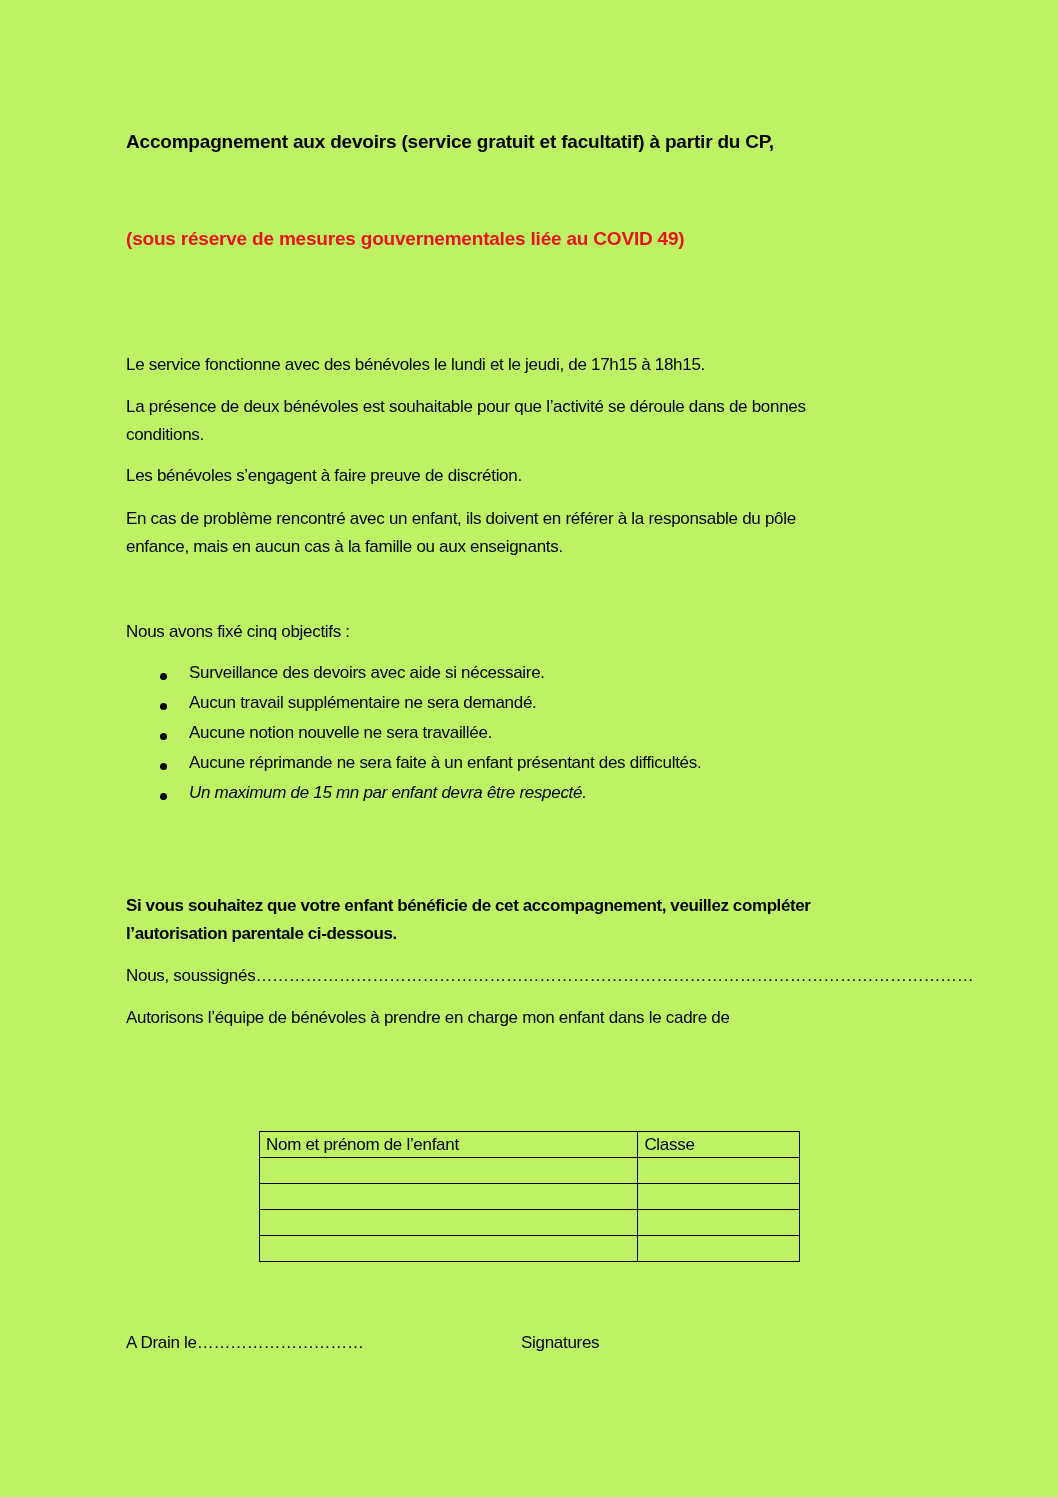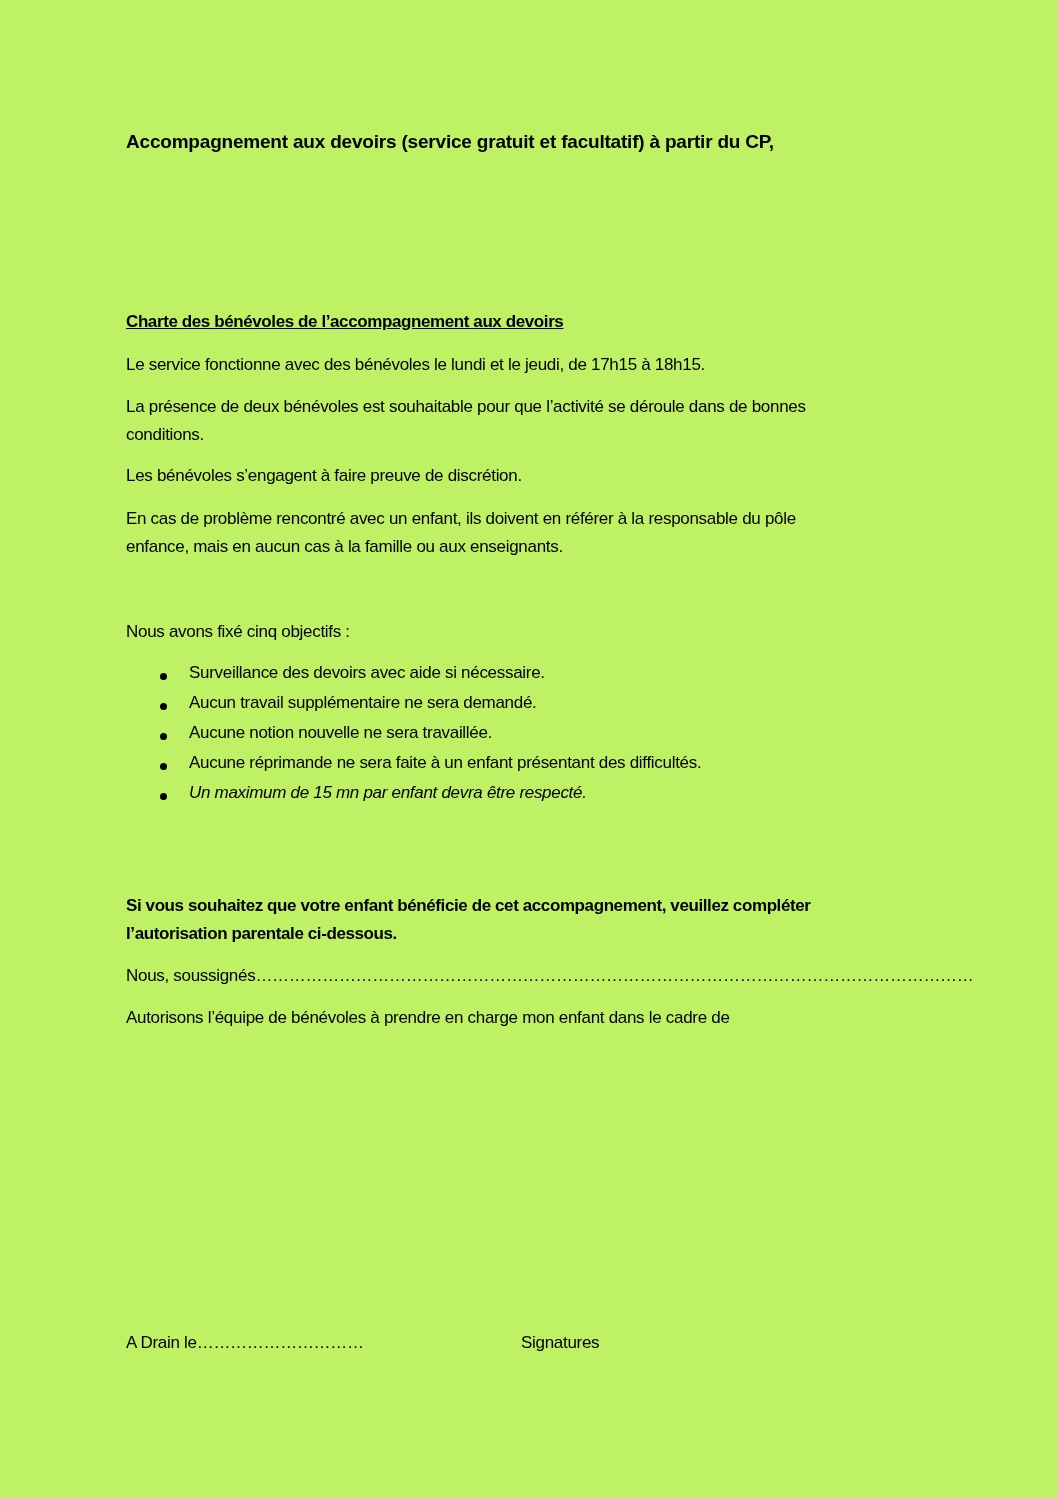--- a/index.html
+++ b/index.html
@@ -69,22 +69,22 @@
     }
     table.enfants th.col1 { width: 364px; }
     table.enfants th.col2 { width: 148px; }
   </style>
 </head>
 <body>
 
 <div class="page">
 
   <div class="abs title" style="left:126px; top:131px;">Accompagnement aux devoirs (service gratuit et facultatif) à partir du CP,</div>
+  <div class="abs title red" style="left:126px; top:228px;">(sous réserve de mesures gouvernementales liée au COVID 49)</div>
 
-  <div class="abs heading-u" style="left:126px; top:312px;">Charte des bénévoles de l’accompagnement aux devoirs</div>
   <div class="abs body-text" style="left:126px; top:355px;">Le service fonctionne avec des bénévoles le lundi et le jeudi, de 17h15 à 18h15.</div>
   <div class="abs body-text" style="left:126px; top:397px;">La présence de deux bénévoles est souhaitable pour que l’activité se déroule dans de bonnes</div>
   <div class="abs body-text" style="left:126px; top:425px;">conditions.</div>
   <div class="abs body-text" style="left:126px; top:466px;">Les bénévoles s’engagent à faire preuve de discrétion.</div>
   <div class="abs body-text" style="left:126px; top:509px;">En cas de problème rencontré avec un enfant, ils doivent en référer à la responsable du pôle</div>
   <div class="abs body-text" style="left:126px; top:537px;">enfance, mais en aucun cas à la famille ou aux enseignants.</div>
 
   <div class="abs body-text" style="left:126px; top:622px;">Nous avons fixé cinq objectifs :</div>
 
   <div>
@@ -102,17 +102,43 @@
 
     <span class="bullet" style="left:160px; top:793px;"></span>
     <div class="abs body-text" style="left:189px; top:783px;font-style:italic;">Un maximum de 15 mn par enfant devra être respecté.</div>
   </div>
 
   <div class="abs bold-text" style="left:126px; top:896px;">Si vous souhaitez que votre enfant bénéficie de cet accompagnement, veuillez compléter</div>
   <div class="abs bold-text" style="left:126px; top:924px;">l’autorisation parentale ci-dessous.</div>
   <div class="abs body-text" style="left:126px; top:966px;">Nous, soussignés…………………………………………………………………………………………………………………</div>
   <div class="abs body-text" style="left:126px; top:1008px;">Autorisons l’équipe de bénévoles à prendre en charge mon enfant dans le cadre de</div>
 
+  <table class="enfants">
+    <thead>
+      <tr>
+        <th class="col1">Nom et prénom de l’enfant</th>
+        <th class="col2">Classe</th>
+      </tr>
+    </thead>
+    <tbody>
+      <tr>
+        <td></td>
+        <td></td>
+      </tr>
+      <tr>
+        <td></td>
+        <td></td>
+      </tr>
+      <tr>
+        <td></td>
+        <td></td>
+      </tr>
+      <tr>
+        <td></td>
+        <td></td>
+      </tr>
+    </tbody>
+  </table>
 
   <div class="abs body-text" style="left:126px; top:1333px;">A Drain le…………………………</div>
   <div class="abs body-text" style="left:521px; top:1333px;">Signatures</div>
 
 </div>
 
 </body></html>

